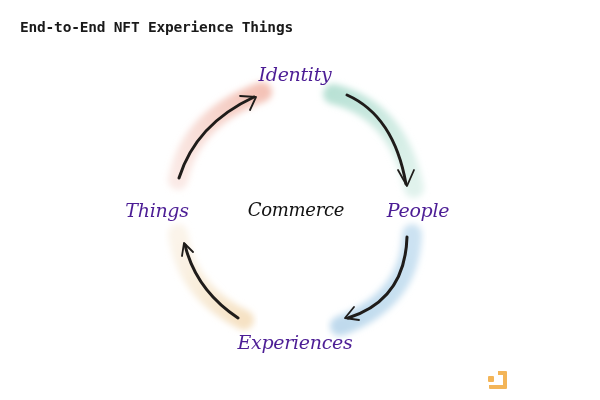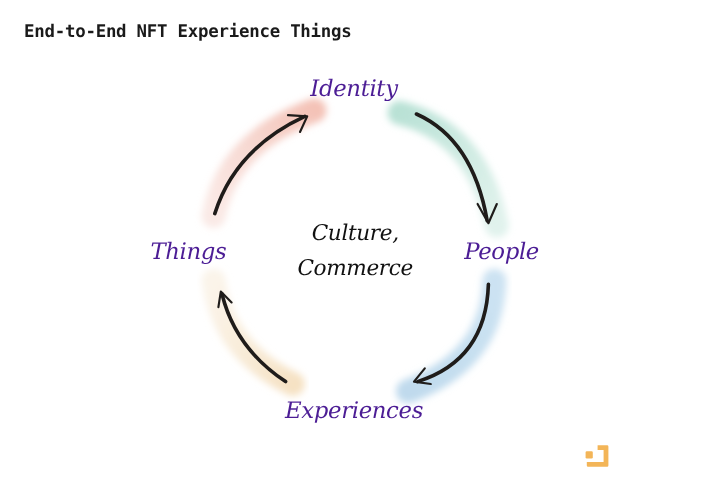--- a/index.html
+++ b/index.html
@@ -72,21 +72,20 @@
     <path d="M182 256 L184 243 L193 252" stroke-width="1.8"></path>
   </g>
 </svg>
 
 <div class="lbl" style="left:295px; top:74px;">Identity</div>
 <div class="lbl" style="left:418px; top:210px;text-align:right;">People</div>
 <div class="lbl" style="left:295px; top:342px;">Experiences</div>
 <div class="lbl" style="left:157px; top:210px;">Things</div>
 
 <div class="center">
-  <div>Culture,</div>
   <div>Commerce</div>
 </div>
 
 <div class="wm">
   <div class="wm-icon">
     <svg width="24" height="24" viewBox="0 0 24 24">
       <rect x="2" y="8" width="6" height="6" rx="1" fill="#f2a93b"></rect>
       <path d="M12 3 H20 a1 1 0 0 1 1 1 V20 a1 1 0 0 1 -1 1 H4 a1 1 0 0 1 -1 -1 V17 H17 V7 H12 Z" fill="#f2a93b"></path>
     </svg>
   </div>

